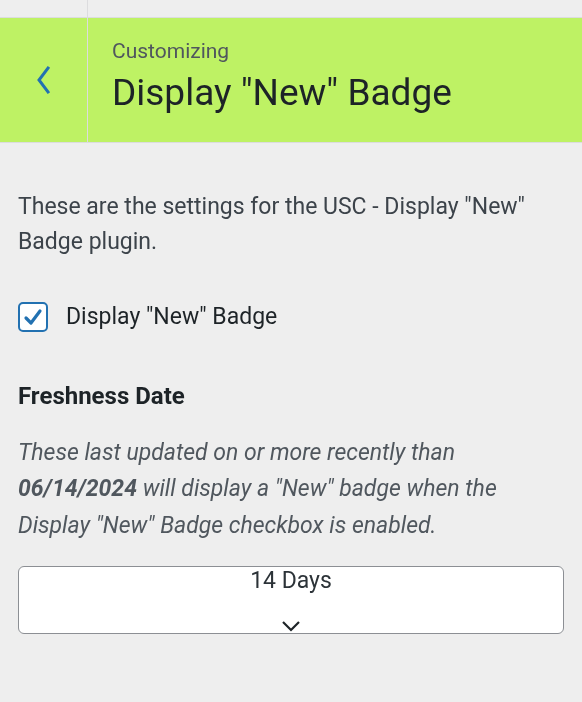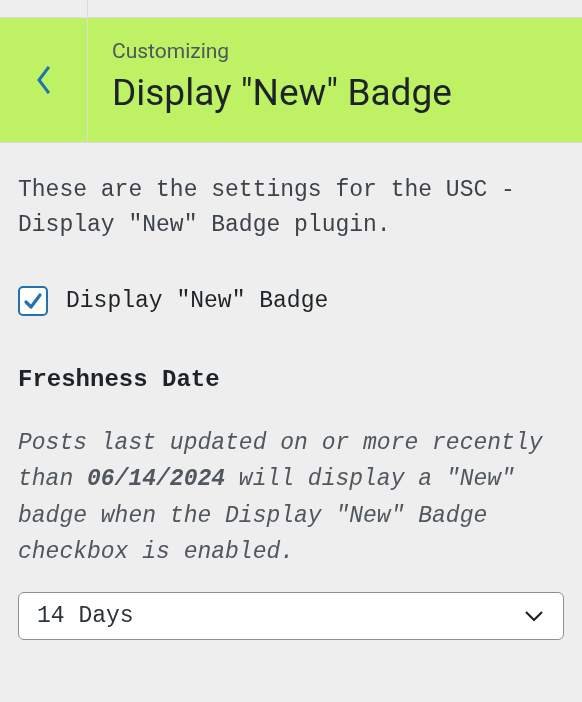--- a/index.html
+++ b/index.html
@@ -53,22 +53,21 @@
     color: #50575e;
     margin-bottom: 6px;
   }
   .title {
     font-size: 37px;
     line-height: 1.2;
     font-weight: 400;
     color: #1d2327;
   }
   .content {
-    padding: 30px 18px 18px 18px;
-    font-family: Liberation Mono, monospace;
+    padding: 46px 18px 18px 18px;
   }
   .desc {
     font-size: 23px;
     line-height: 1.55;
     color: #3c434a;
     margin-bottom: 42px;
   }
   .check-row {
     display: flex;
     align-items: center;
@@ -98,43 +97,44 @@
   }
   .check-label {
     font-size: 23px;
     color: #1d2327;
     cursor: pointer;
   }
   .section-heading {
     font-size: 24px;
     font-weight: 700;
     color: #1d2327;
-    margin-bottom: 32px;
+    margin-bottom: 25px;
   }
   .section-sub {
     font-size: 23px;
     font-style: italic;
     line-height: 1.58;
     color: #50575e;
     margin-bottom: 22px;
   }
   .section-sub .date {
     font-weight: 700;
   }
   .select {
     width: 100%;
-    height: 48px;
+    height: 68px;
     border: 1px solid #8c8f94;
     border-radius: 6px;
     background: #ffffff;
     display: flex;
     align-items: center;
     justify-content: space-between;
     padding: 0 18px;
     cursor: pointer;
+    flex-direction: column;
   }
   .select-value {
     font-size: 23px;
     color: #2c3338;
   }
   .select svg {
     width: 22px;
     height: 14px;
     stroke: #1d2327;
     stroke-width: 2.2;
@@ -168,21 +168,21 @@
       <svg viewBox="0 0 20 20">
         <polyline points="3,11 8,16 17,4"></polyline>
       </svg>
     </div>
     <label class="check-label">Display "New" Badge</label>
   </div>
 
   <h3 class="section-heading">Freshness Date</h3>
 
   <p class="section-sub">
-    <span>Posts last updated on or more recently than </span><span class="date">06/14/2024</span><span> will display a "New" badge when the Display "New" Badge checkbox is enabled.</span>
+    <span>These last updated on or more recently than </span><span class="date">06/14/2024</span><span> will display a "New" badge when the Display "New" Badge checkbox is enabled.</span>
   </p>
 
   <div class="select">
     <span class="select-value">14 Days</span>
     <svg viewBox="0 0 22 14">
       <polyline points="3,3 11,11 19,3"></polyline>
     </svg>
   </div>
 </div>
 

